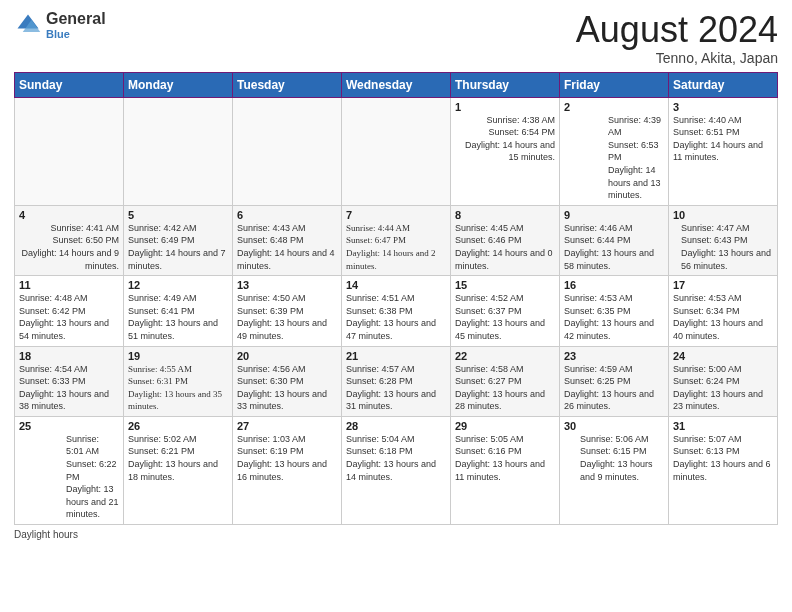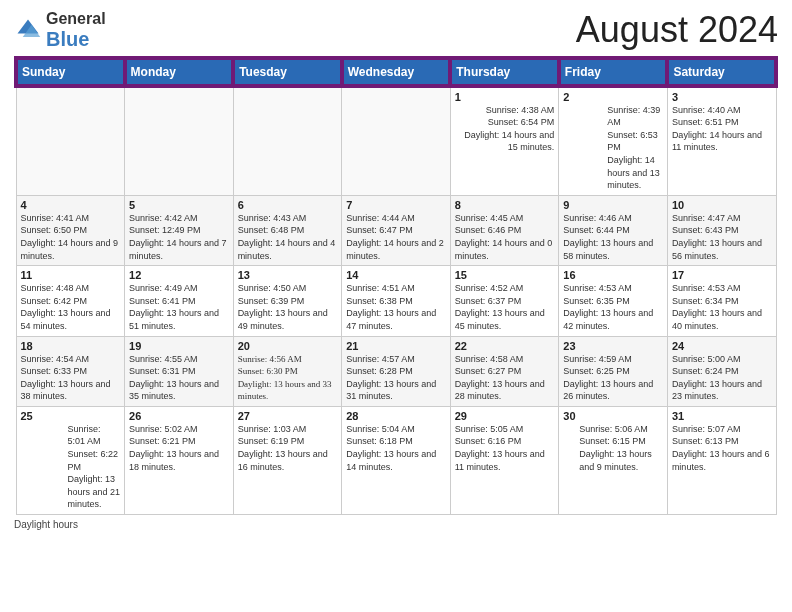--- a/index.html
+++ b/index.html
@@ -32,21 +32,21 @@
       display: flex;
       flex-direction: column;
       line-height: 1.1;
     }
     .logo-general {
       font-size: 16px;
       font-weight: bold;
       color: #333;
     }
     .logo-blue {
-      font-size: 20px;
+      font-size: 11px;
       font-weight: bold;
       color: #3a7cbf;
     }
     .logo-icon {
       width: 28px;
       height: 28px;
     }
     .title-block {
       text-align: right;
     }
@@ -66,21 +66,21 @@
       border-collapse: collapse;
       width: 100%;
       table-layout: fixed;
     }
     .calendar thead th {
       background-color: #2a6ab5;
       color: white;
       font-size: 12px;
       font-weight: bold;
       padding: 5px 4px;
-      border: 4px solid #701a75;
+      border: 1px solid #701a75;
       text-align: left;
     }
     .calendar tbody td {
       border: 1px solid #ccc;
       vertical-align: top;
       padding: 3px 4px;
       font-size: 9.5px;
       color: #222;
       width: calc(100% / 7);
     }
@@ -121,20 +121,21 @@
         <polygon points="16,4 28,20 4,20" fill="#3a7cbf"></polygon>
         <polygon points="20,10 30,24 10,24" fill="#5a9fd4" opacity="0.7"></polygon>
       </svg>
       <div class="logo-text">
         <span class="logo-general">General</span>
         <span class="logo-blue">Blue</span>
       </div>
     </div>
     <div class="title-block">
       <div class="main-title">August 2024</div>
+      <div class="subtitle">Tenno, Akita, Japan</div>
     </div>
   </div>
 
   <table class="calendar">
     <thead>
       <tr>
       <th>Sunday</th>
           <th>Monday</th>
           <th>Tuesday</th>
           <th>Wednesday</th>
@@ -164,57 +165,57 @@
           <td>
             <span class="day-num">3</span>
             <div class="day-info" style="white-space: pre-line;">Sunrise: 4:40 AM
 Sunset: 6:51 PM
 Daylight: 14 hours and 11 minutes.</div>
           </td>
         </tr>
         <tr>
           <td>
             <span class="day-num">4</span>
-            <div class="day-info" style="white-space: pre-line;">Sunrise: 4:41 AM
+            <div class="day-info" style="white-space: pre-line; text-align: right;">Sunrise: 4:41 AM
 Sunset: 6:50 PM
 Daylight: 14 hours and 9 minutes.</div>
           </td>
           <td>
             <span class="day-num">5</span>
             <div class="day-info" style="white-space: pre-line;">Sunrise: 4:42 AM
-Sunset: 12:49 PM
+Sunset: 6:49 PM
 Daylight: 14 hours and 7 minutes.</div>
           </td>
           <td>
             <span class="day-num">6</span>
             <div class="day-info" style="white-space: pre-line;">Sunrise: 4:43 AM
 Sunset: 6:48 PM
 Daylight: 14 hours and 4 minutes.</div>
           </td>
           <td>
             <span class="day-num">7</span>
-            <div class="day-info" style="white-space: pre-line;">Sunrise: 4:44 AM
+            <div class="day-info" style="white-space: pre-line; font-family: Liberation Serif, serif;">Sunrise: 4:44 AM
 Sunset: 6:47 PM
 Daylight: 14 hours and 2 minutes.</div>
           </td>
           <td>
             <span class="day-num">8</span>
             <div class="day-info" style="white-space: pre-line;">Sunrise: 4:45 AM
 Sunset: 6:46 PM
 Daylight: 14 hours and 0 minutes.</div>
           </td>
           <td>
             <span class="day-num">9</span>
             <div class="day-info" style="white-space: pre-line;">Sunrise: 4:46 AM
 Sunset: 6:44 PM
 Daylight: 13 hours and 58 minutes.</div>
           </td>
           <td>
             <span class="day-num">10</span>
-            <div class="day-info" style="white-space: pre-line;">Sunrise: 4:47 AM
+            <div class="day-info" style="white-space: pre-line; margin-left: 8px;">Sunrise: 4:47 AM
 Sunset: 6:43 PM
 Daylight: 13 hours and 56 minutes.</div>
           </td>
         </tr>
         <tr>
           <td>
             <span class="day-num">11</span>
             <div class="day-info" style="white-space: pre-line;">Sunrise: 4:48 AM
 Sunset: 6:42 PM
 Daylight: 13 hours and 54 minutes.</div>
@@ -258,27 +259,27 @@
         </tr>
         <tr>
           <td>
             <span class="day-num">18</span>
             <div class="day-info" style="white-space: pre-line;">Sunrise: 4:54 AM
 Sunset: 6:33 PM
 Daylight: 13 hours and 38 minutes.</div>
           </td>
           <td>
             <span class="day-num">19</span>
-            <div class="day-info" style="white-space: pre-line;">Sunrise: 4:55 AM
+            <div class="day-info" style="white-space: pre-line; font-family: Liberation Serif, serif;">Sunrise: 4:55 AM
 Sunset: 6:31 PM
 Daylight: 13 hours and 35 minutes.</div>
           </td>
           <td>
             <span class="day-num">20</span>
-            <div class="day-info" style="white-space: pre-line; font-family: Liberation Serif, serif;">Sunrise: 4:56 AM
+            <div class="day-info" style="white-space: pre-line;">Sunrise: 4:56 AM
 Sunset: 6:30 PM
 Daylight: 13 hours and 33 minutes.</div>
           </td>
           <td>
             <span class="day-num">21</span>
             <div class="day-info" style="white-space: pre-line;">Sunrise: 4:57 AM
 Sunset: 6:28 PM
 Daylight: 13 hours and 31 minutes.</div>
           </td>
           <td>

